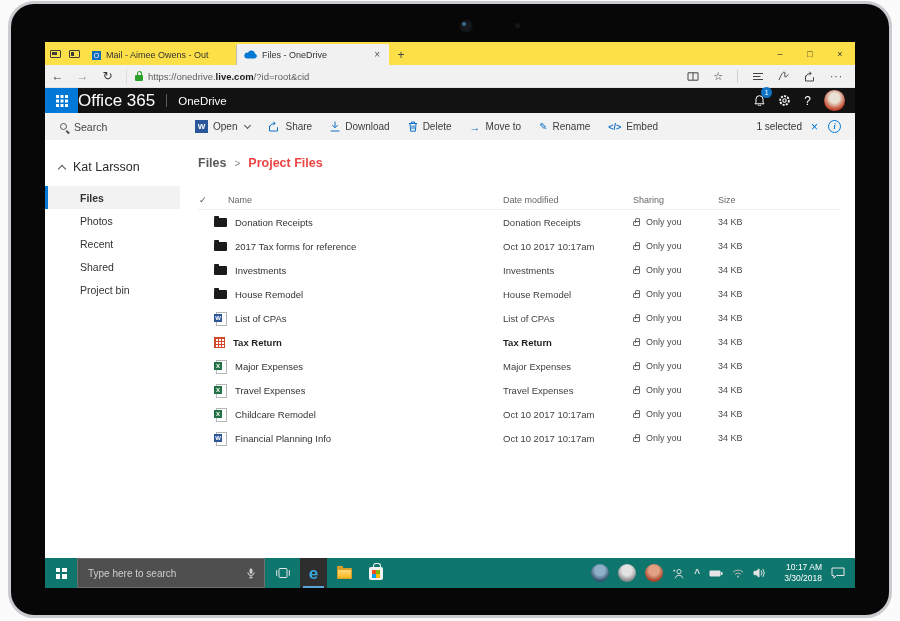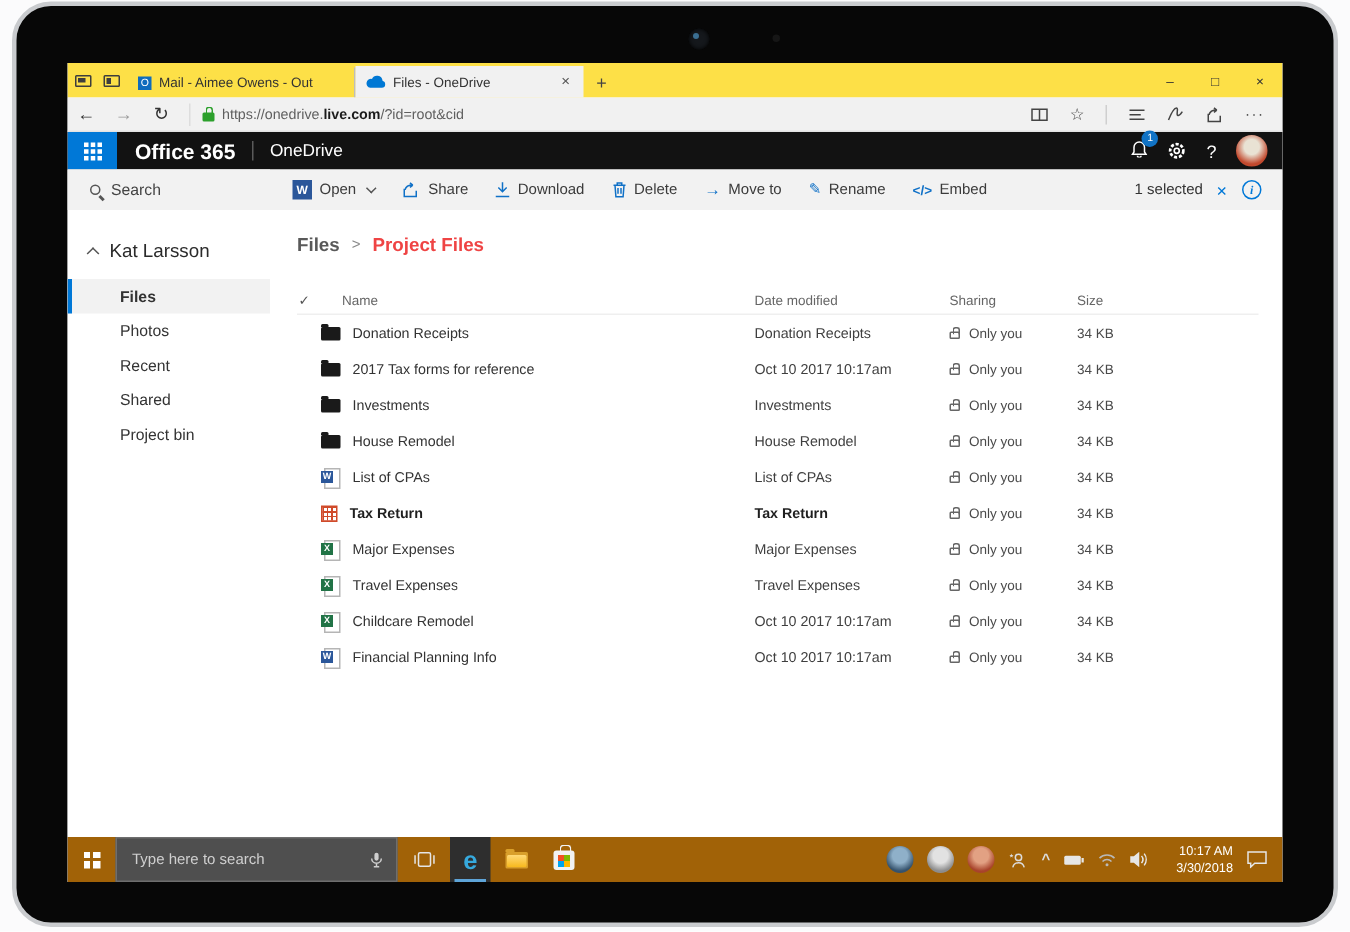--- a/index.html
+++ b/index.html
@@ -47,21 +47,21 @@
   .addr-right{margin-left:auto;display:flex;align-items:center;gap:14px;padding-right:12px;color:#444;}
   .addr-right .sep{width:1px;height:13px;background:#cfcfcf;}
   .glyph-star{font-size:11px;color:#444;}
   .glyph-more{font-size:10px;letter-spacing:1px;color:#444;}
 
   
   .o365{height:25px;background:#121212;display:flex;align-items:center;color:#fff;flex:0 0 auto;}
   .waffle-btn{width:33px;height:25px;background:var(--accent);display:flex;align-items:center;justify-content:center;}
   .waffle{width:3px;height:3px;background:#fff;position:relative;margin:-8px 0 0 -8px;
     box-shadow:0 0 #fff,4.5px 0 #fff,9px 0 #fff,0 4.5px #fff,4.5px 4.5px #fff,9px 4.5px #fff,0 9px #fff,4.5px 9px #fff,9px 9px #fff;}
-  .brand{font-size:14px;font-weight:700;margin-left:12px;}
+  .brand{font-size:17px;font-weight:400;margin-left:0;}
   .o365-sep{width:1px;height:13px;background:#5a5a5a;margin:0 11px;}
   .appname{font-size:11.5px;}
   .o365-right{margin-left:auto;display:flex;align-items:center;gap:13px;padding-right:10px;}
   .bell-wrap{position:relative;}
   .badge{position:absolute;top:-5px;right:-7px;min-width:11px;height:11px;border-radius:6px;background:#1173c5;
          color:#fff;font-size:7px;line-height:11px;text-align:center;padding:0 2px;}
   .help{font-size:12px;color:#fff;}
   .o365-avatar{width:21px;height:21px;border-radius:50%;
          background:radial-gradient(circle at 50% 38%, #e9e2d4 0 30%, #c2492e 68%);}
 
@@ -117,21 +117,21 @@
   .fi-doc::before{content:'';position:absolute;right:0;top:0;width:9px;height:12px;background:#fff;border:1px solid #b5b5b5;}
   .fi-doc::after{content:attr(data-letter);position:absolute;left:0;top:2px;width:8px;height:8px;background:var(--badge,#2b579a);
                  color:#fff;font-size:6px;font-weight:700;line-height:8px;text-align:center;}
   .fi-grid{width:11px;height:11px;border:1px solid var(--grid);background-color:#fff;flex:0 0 auto;
     background-image:repeating-linear-gradient(var(--grid) 0 1px,transparent 1px 3px),
                      repeating-linear-gradient(90deg,var(--grid) 0 1px,transparent 1px 3px);}
   .lock{display:inline-block;width:7px;height:5px;border:1px solid #666;border-radius:1px;position:relative;margin-top:3px;flex:0 0 auto;}
   .lock::before{content:'';position:absolute;left:1px;top:-4px;width:3px;height:4px;border:1px solid #666;border-bottom:none;border-radius:2px 2px 0 0;}
 
   
-  .taskbar{height:30px;background:#a16207;display:flex;align-items:center;flex:0 0 auto;}
+  .taskbar{height:30px;background:#0f766e;display:flex;align-items:center;flex:0 0 auto;}
   .start-btn{width:32px;height:100%;display:flex;align-items:center;justify-content:center;}
   .startflag{width:11px;height:11px;display:grid;grid-template-columns:1fr 1fr;grid-template-rows:1fr 1fr;gap:1.5px;}
   .startflag span{background:#fff;}
   .tb-search{width:188px;height:100%;background:#4f4f4f;border:1px solid #6e6e6e;display:flex;align-items:center;}
   .tb-search input{flex:1;background:transparent;border:none;outline:none;font-size:10px;color:#d6d6d6;padding-left:10px;}
   .tb-search input::placeholder{color:#cfcfcf;}
   .mic{padding:0 9px;display:flex;align-items:center;}
   .tb-app{width:27px;height:100%;display:flex;align-items:center;justify-content:center;position:relative;margin-left:4px;}
   .tb-app.active{background:#2e2e2e;}
   .tb-app.active::after{content:'';position:absolute;left:3px;right:3px;bottom:0;height:2px;background:#5ea4d8;}

